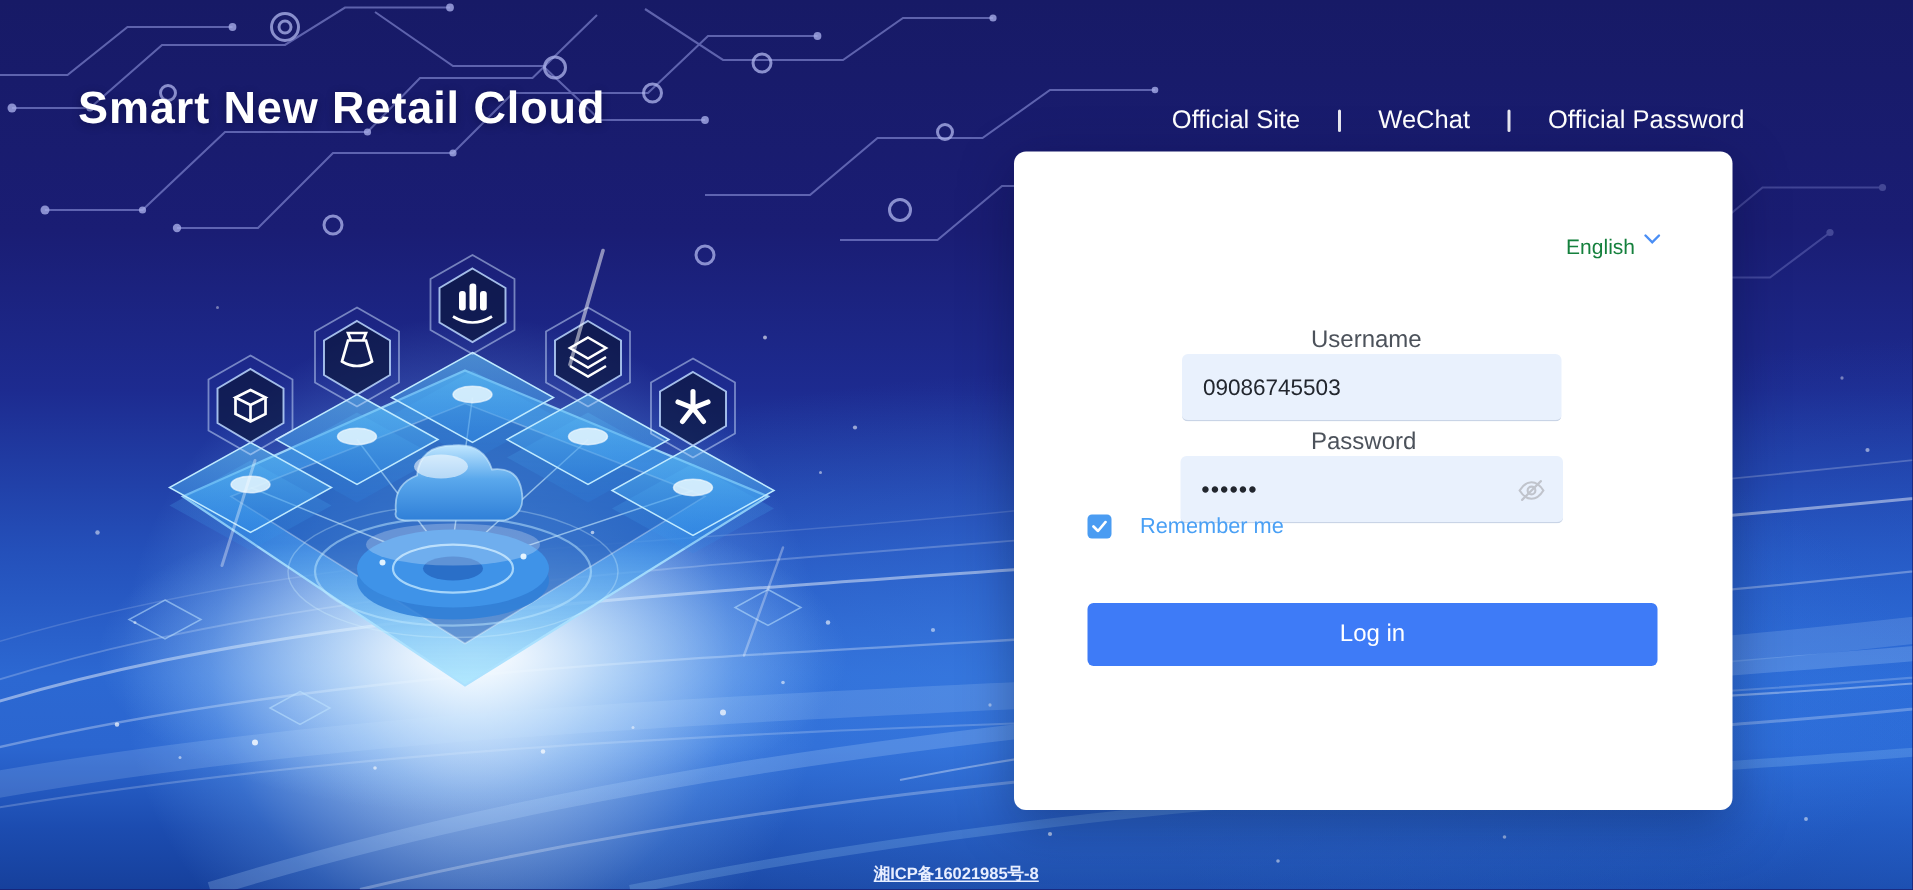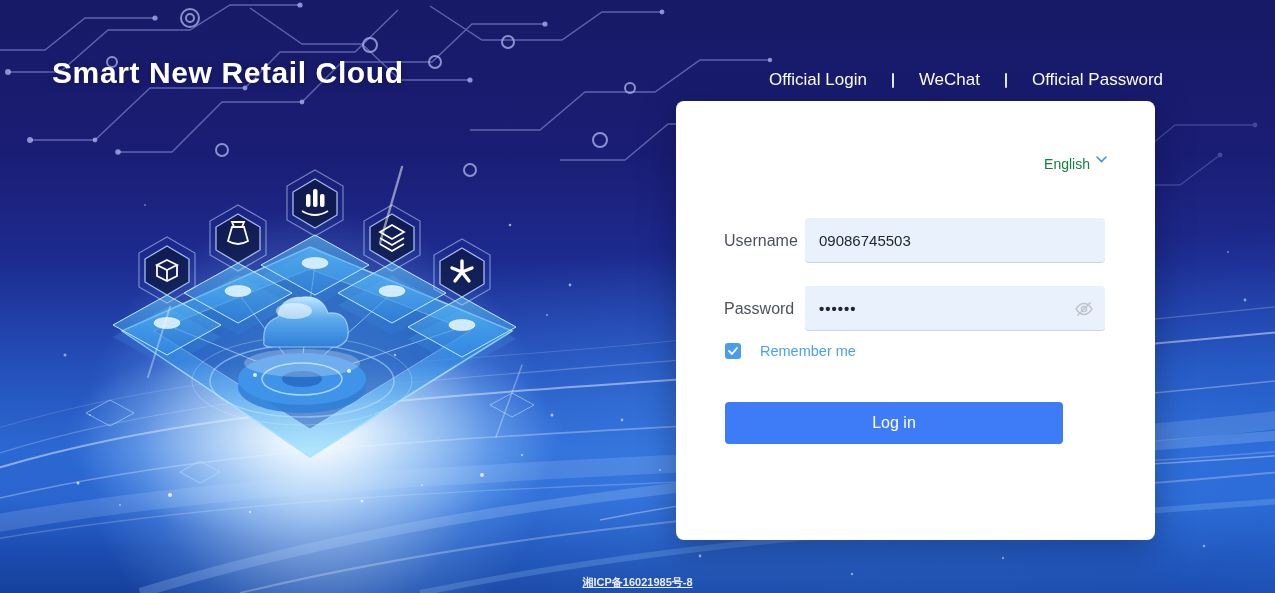--- a/index.html
+++ b/index.html
@@ -51,21 +51,21 @@
     text-align:center; font-size:25px; font-weight:bold;
     color:#3a3f48; letter-spacing:.5px;
   }
   .language {
     position:absolute; top:55px; right:48px;
     display:flex; align-items:flex-start; gap:6px;
     color:#15803d; font-size:14px; cursor:pointer;
   }
   .form-row {
     position:absolute; left:48px; right:50px;
-    display:flex; align-items:center;
+    display:flex; align-items:center;flex-direction:column;
   }
   .row-username { top:117px; }
   .row-password { top:185px; }
   .field-label {
     width:73px; margin-right:8px; flex:none;
     color:#4c525b; font-size:16px;
   }
   .input-wrap { position:relative; flex:1; }
   .text-input {
     width:100%; height:45px;
@@ -85,21 +85,21 @@
     position:absolute; left:49px; top:242px;
     display:flex; align-items:center; gap:19px; cursor:pointer;
   }
   .checkbox {
     width:16px; height:16px; border-radius:3px;
     background:#4a9cf2; display:flex; align-items:center; justify-content:center;
     cursor:pointer;
   }
   .remember-label { color:#4aa0f5; font-size:14.5px; }
   .login-btn {
-    position:absolute; left:49px; top:301px; width:338px; height:42px;
+    position:absolute; left:49px; top:301px; width:380px; height:42px;
     background:#3e7bf7; color:#ffffff; font-size:16px;
     border:none; border-radius:4px; cursor:pointer;
     font-family:"Liberation Sans", sans-serif;
   }
 
   
   .footer-link {
     position:absolute; bottom:3px; left:50%; transform:translateX(-50%);
     color:#e8eeff; font-size:11px; font-weight:bold;
     text-decoration:underline; white-space:nowrap; cursor:pointer;
@@ -344,21 +344,21 @@
     <circle cx="460" cy="60" r="1.3" opacity=".6"></circle>
       <circle cx="95" cy="40" r="1" opacity=".4"></circle>
     <circle cx="520" cy="120" r="1.4" opacity=".55"></circle>
       <circle cx="345" cy="190" r="1.2" opacity=".6"></circle>
   </g>
 </svg>
 
 <div class="brand-title">Smart New Retail Cloud</div>
 
 <nav class="topnav">
-  <a>Official Login</a>
+  <a>Official Site</a>
   <span class="nav-sep"></span>
   <a>WeChat</a>
   <span class="nav-sep"></span>
   <a>Official Password</a>
 </nav>
 
 <div class="card">
 
   <div class="language">
     <span>English</span>

